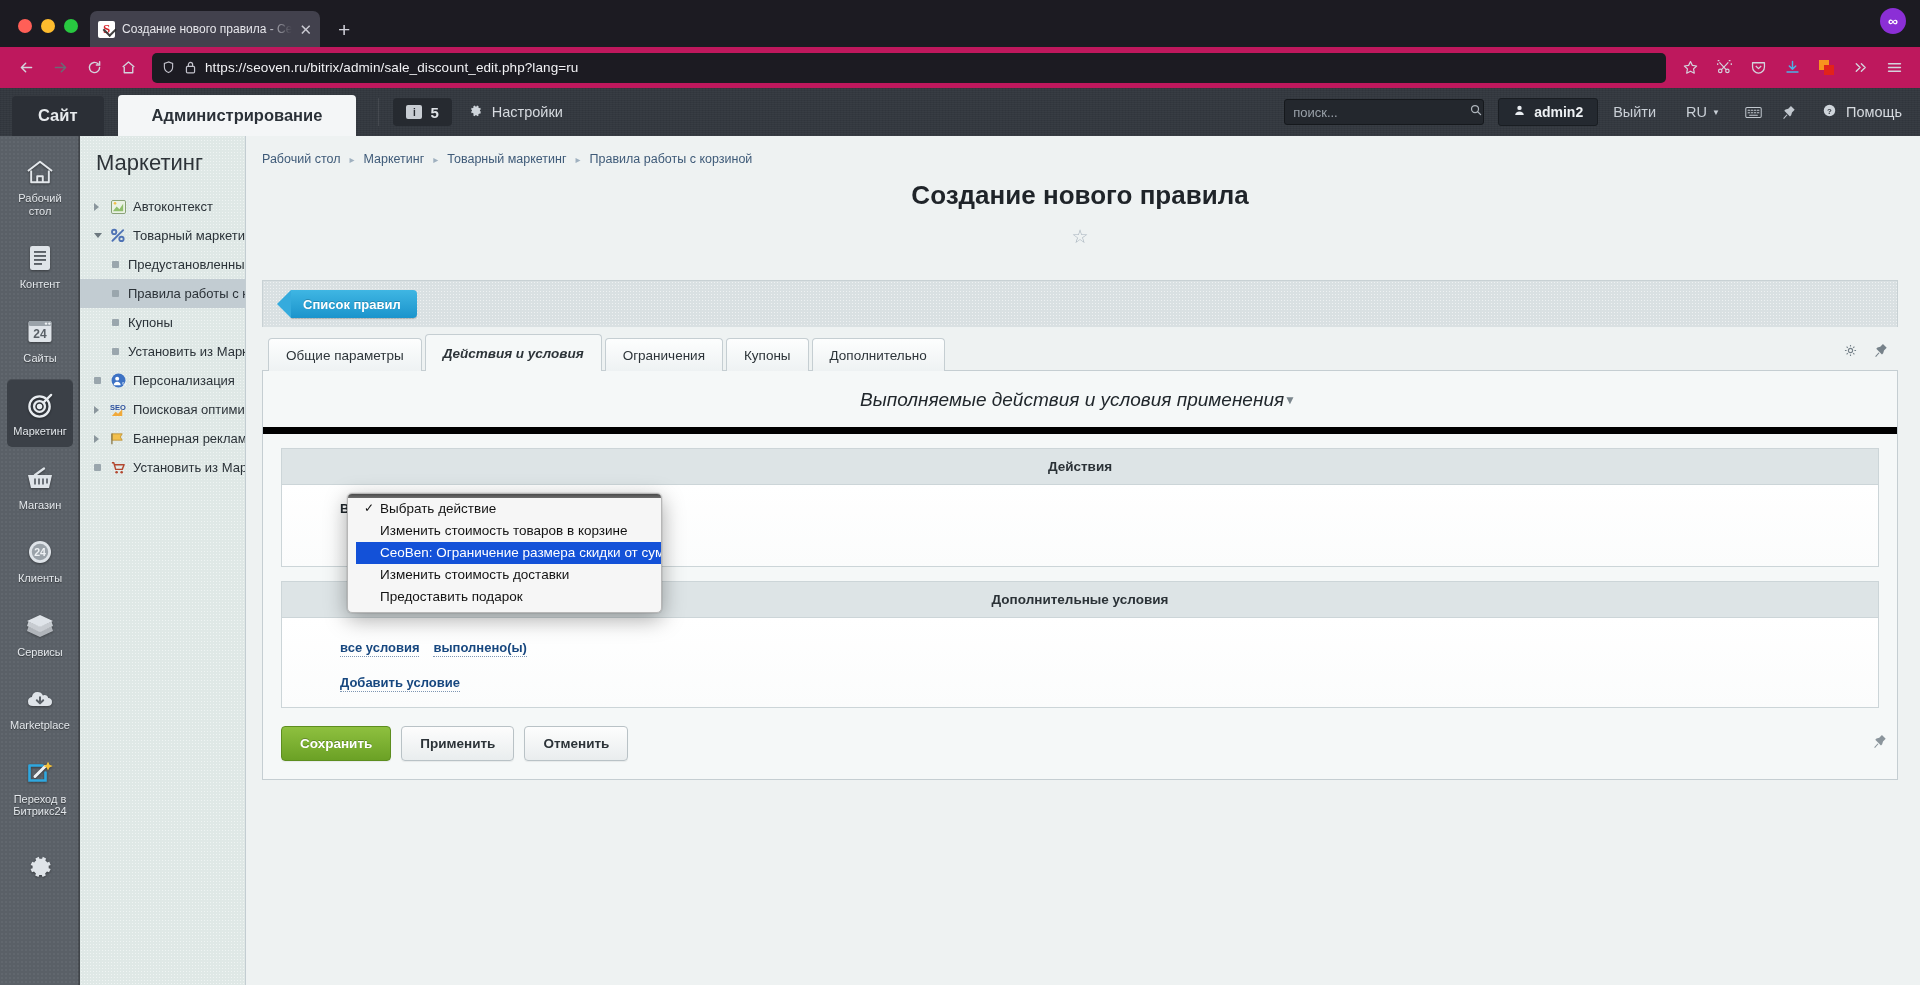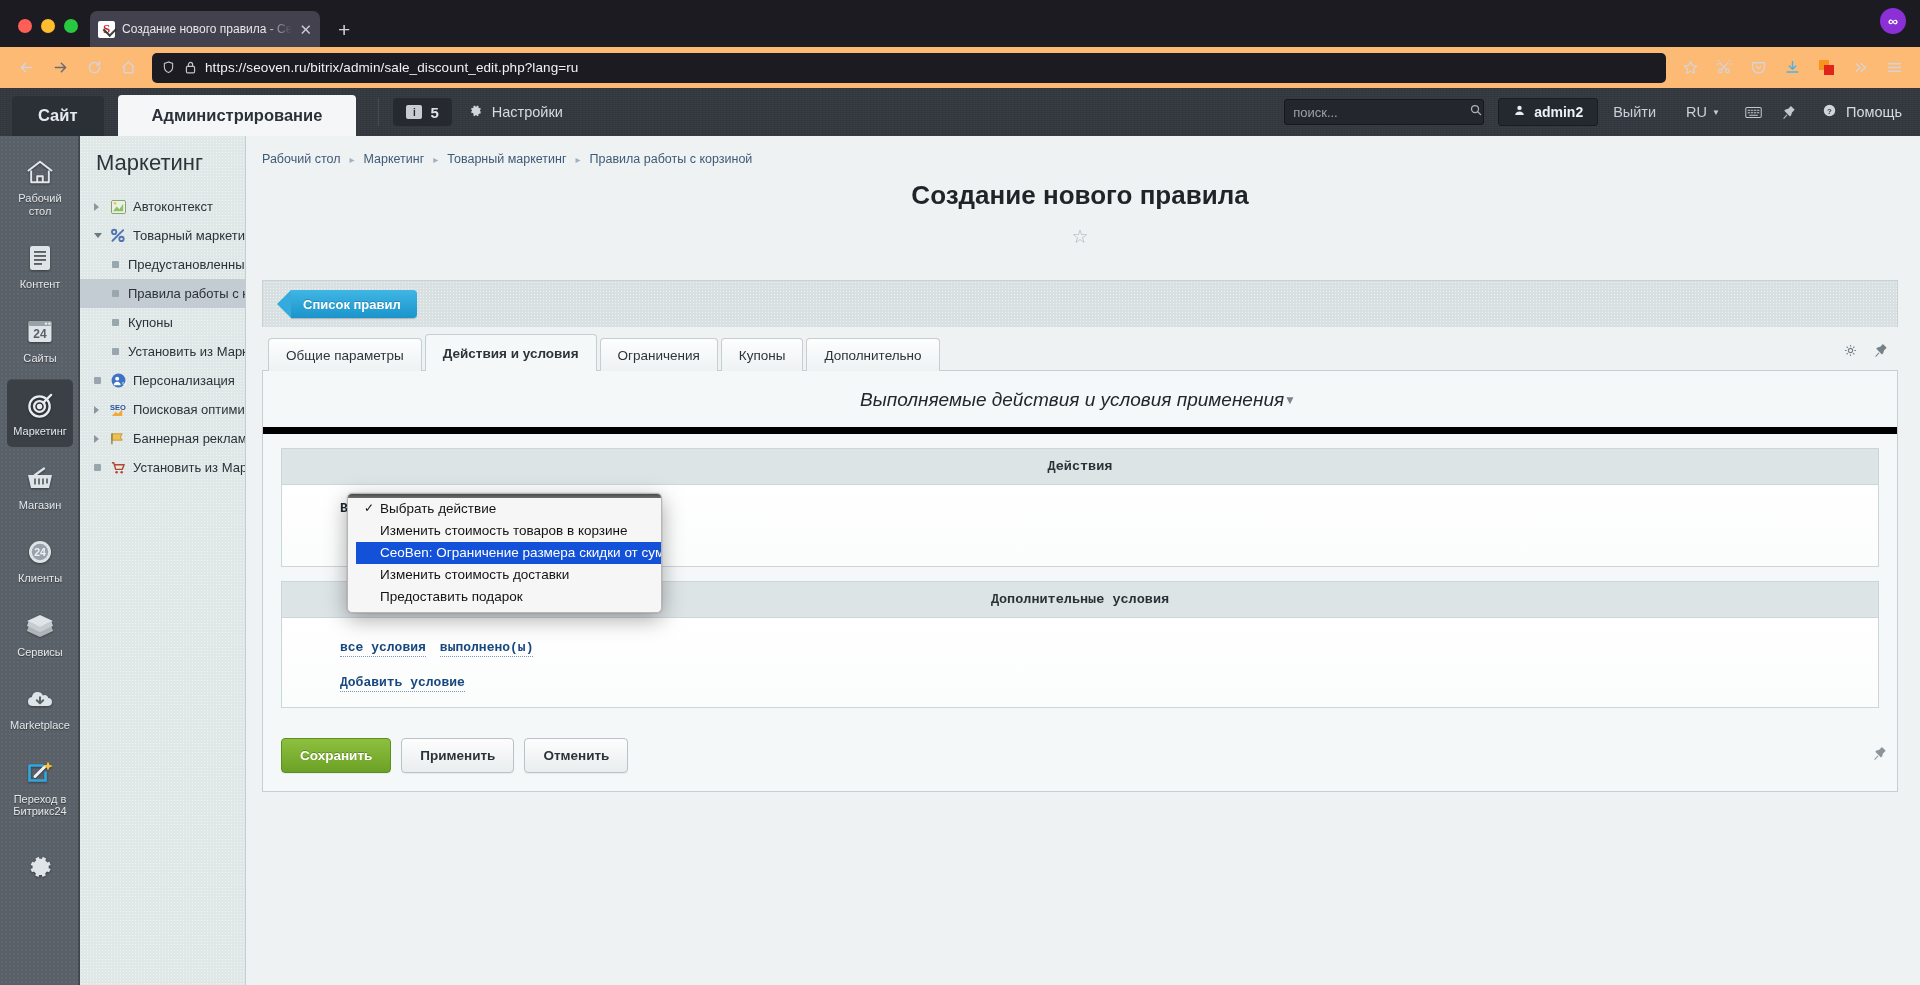--- a/index.html
+++ b/index.html
@@ -43,21 +43,21 @@
   .tab-title {
     font-size: 12px; color: #e6e6eb; white-space: nowrap; overflow: hidden;
     flex: 1;
     -webkit-mask-image: linear-gradient(to right, #000 84%, transparent 100%);
     mask-image: linear-gradient(to right, #000 84%, transparent 100%);
   }
   .tab-close { font-size: 15px; color: #c9c9d1; flex: none; line-height: 1; }
   .newtab { font-size: 21px; color: #cfcfd8; padding: 0 14px 7px 18px; line-height: 1; }
 
   .navbar {
-    height: 41px; background: #fdba74; display: flex; align-items: center;
+    height: 41px; background: #be185d; display: flex; align-items: center;
     padding: 0 10px; gap: 2px;
   }
   .navbtn {
     width: 32px; height: 32px; display: flex; align-items: center; justify-content: center;
     border-radius: 4px; color: #d4d4dd;
   }
   .navbtn.disabled { color: #6a6a75; }
   .navbtn svg { display: block; }
 
   .urlbar {
@@ -219,35 +219,35 @@
     border-right: 14px solid #35abdd;
   }
 
   .tabs-row { display: flex; align-items: flex-end; gap: 3px; padding: 6px 0 0 6px;
     border-bottom: 1px solid #c5ced2; position: relative; background: transparent; }
   .ftab {
     background: linear-gradient(to bottom, #fdfefe, #eef2f3); border: 1px solid #c5ced2;
     border-bottom: 0; border-radius: 4px 4px 0 0; padding: 9px 17px 8px;
     font-size: 13.5px; color: #2d3439; position: relative; top: 1px;
   }
-  .ftab.active { background: #f5f8f8; font-weight: bold; padding: 11px 17px 10px; }
+  .ftab.active { background: #f5f8f8; font-weight: bold; padding: 11px 17px 10px; font-style: italic; }
   .tabs-icons { margin-left: auto; display: flex; gap: 16px; padding: 0 10px 8px 0; color: #76828a; }
 
   .panel {
     background: #f5f8f8; border: 1px solid #c5ced2; border-top: 0;
     padding: 0 0 18px 0;
   }
   .panel-head {
     display: flex; align-items: center; justify-content: center;
     padding: 18px 22px 16px 18px; border-bottom: 7px solid #000000; font-style: italic;
   }
   .panel-head h2 { font-size: 19px; font-weight: normal; color: #1f2budge; color: #21272c; }
   .chev { color: #7b868d; font-size: 12px; }
 
-  .section { margin: 14px 18px 12px; font-family: Liberation Mono, monospace; }
+  .section { margin: 14px 18px 0; }
   .sec-header {
     background: #dde4e6; border: 1px solid #ccd5d8; text-align: center;
     font-size: 13.5px; font-weight: bold; color: #2b3237; padding: 10px 0;
   }
   .sec-body {
     background: linear-gradient(to bottom, #ffffff, #fbfcfc);
     border: 1px solid #ccd5d8; border-top: 0; padding: 16px 0 16px 58px;
     min-height: 58px;
   }
   .field-label { font-size: 13px; font-weight: bold; color: #1f262b; margin-bottom: 8px; }

